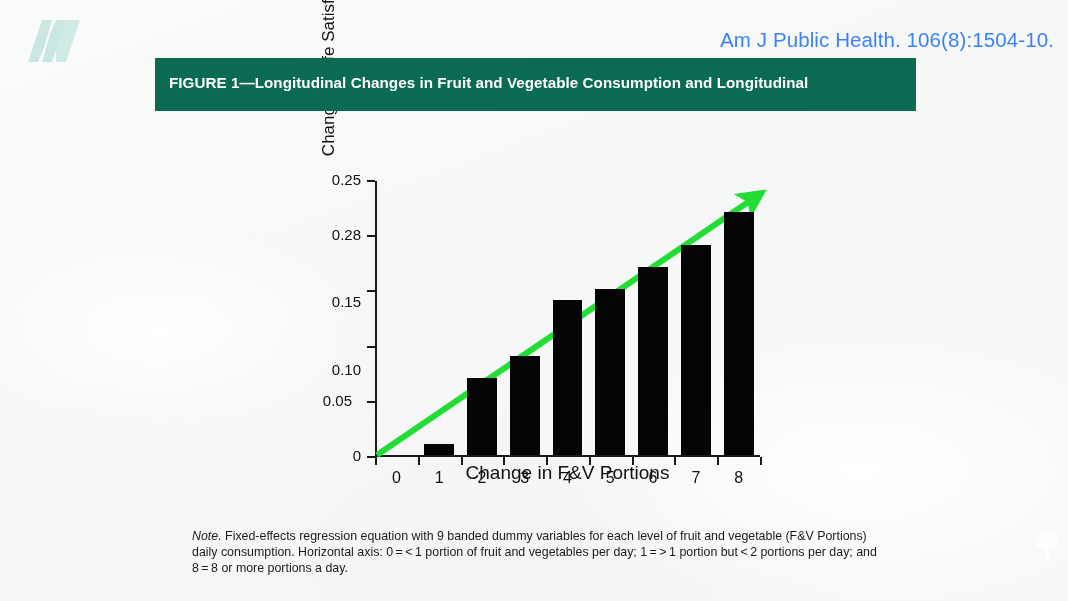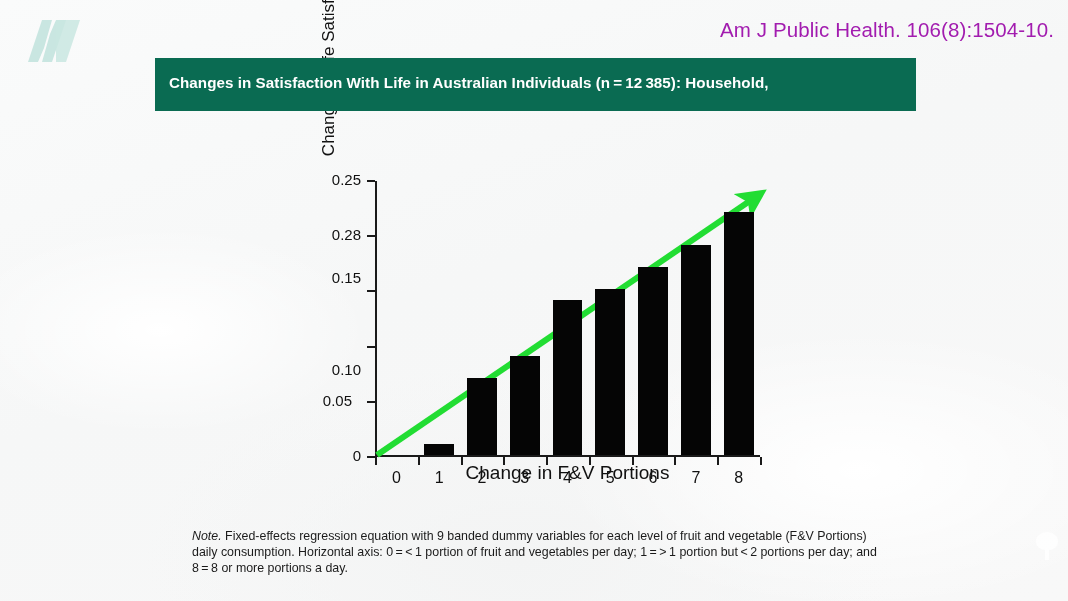--- a/index.html
+++ b/index.html
@@ -23,22 +23,22 @@
   .watermark-tree .crown { position: absolute; left: 0; top: 0; width: 22px; height: 18px;
     background: #ffffff; border-radius: 50% 50% 45% 45%; }
   .watermark-tree .trunk { position: absolute; left: 9px; top: 14px; width: 4px; height: 14px; background: #ffffff; }
 
   
   .logo { position: absolute; left: 22px; top: 18px; width: 62px; height: 46px; z-index: 2; }
   .logo svg { display:block; }
 
   
   .citation {
-    position: absolute; right: 14px; top: 18px; z-index: 3;
-    font-size: 20.5px; color: #a21caf; letter-spacing: .1px; white-space: nowrap;
+    position: absolute; right: 14px; top: 28px; z-index: 3;
+    font-size: 20.5px; color: #3b82f6; letter-spacing: .1px; white-space: nowrap;
   }
 
   
   .title-banner {
     position: absolute; left: 155px; top: 58px; width: 761px; z-index: 3;
     background: #0a6b52;
     padding: 14px 16px 16px 14px;
   }
   .title-banner .title-line {
     color: #ffffff; font-size: 15.2px; font-weight: bold; line-height: 22.5px;
@@ -101,21 +101,21 @@
 <div class="logo">
   <svg width="62" height="46" viewBox="0 0 62 46">
     <path d="M6 44 L20 2 L30 2 L22 30 L34 2 L44 2 L30 44 L20 44 L28 16 L16 44 Z" fill="#c9e6e1"></path>
     <path d="M34 2 L44 2 L58 2 L44 44 L34 44 Z" fill="#c9e6e1" opacity="0.85"></path>
   </svg>
 </div>
 
 <div class="citation">Am J Public Health. 106(8):1504-10.</div>
 
 <div class="title-banner">
-  <div class="title-line">Changes in Satisfaction With Life in Australian Individuals (n = 12 385): Household,</div>
+  <div class="title-line">FIGURE 1—Longitudinal Changes in Fruit and Vegetable Consumption and Longitudinal</div>
 </div>
 
 <div class="figure"></div>
 
 <div class="ylabel-wrap">
   <div class="ylabel">Change in Life Satisfaction</div>
 </div>
 
 <div class="plot" id="plot">
   <div class="axis-y"></div>
@@ -128,21 +128,21 @@
       </defs>
       <line x1="2" y1="274" x2="379.8666666666667" y2="16.560000000000002" stroke="#22dd33" stroke-width="6" marker-end="url(#ah)"></line>
     </svg>
 <div class="ytick" style="top: 275px;"></div>
     <div class="ytick-label" style="position: absolute; right: 399px; top: 266px;">0</div>
     <div class="ytick" style="top: 219.8px;"></div>
     <div class="ytick-label" style="position: absolute; right: 408px; top: 210.8px;">0.05</div>
     <div class="ytick" style="top: 164.6px;"></div>
     <div class="ytick-label" style="position: absolute; right: 399px; top: 155.6px; margin-top: 24px;">0.10</div>
     <div class="ytick" style="top: 109.4px;"></div>
-    <div class="ytick-label" style="position: absolute; right: 399px; top: 88px;">0.15</div>
+    <div class="ytick-label" style="position: absolute; right: 399px; top: 112px;">0.15</div>
     <div class="ytick" style="top: 54.2px;"></div>
     <div class="ytick-label" style="position: absolute; right: 399px; top: 45.2px;">0.28</div>
     <div class="ytick" style="top: -1px;"></div>
     <div class="ytick-label" style="position: absolute; right: 399px; top: -10px;">0.25</div>
     <div class="xtick" style="left: 0px;"></div>
     <div class="xtick-label" style="left: 6.38889px;">0</div>
     <div class="xtick" style="left: 42.7778px;"></div>
     <div class="xtick-label" style="left: 49.1667px;">1</div>
     <div class="bar" style="left: 49.1944px; width: 29.9444px; height: 11.04px; background: rgb(5, 5, 5);"></div>
     <div class="xtick" style="left: 85.5556px;"></div>

